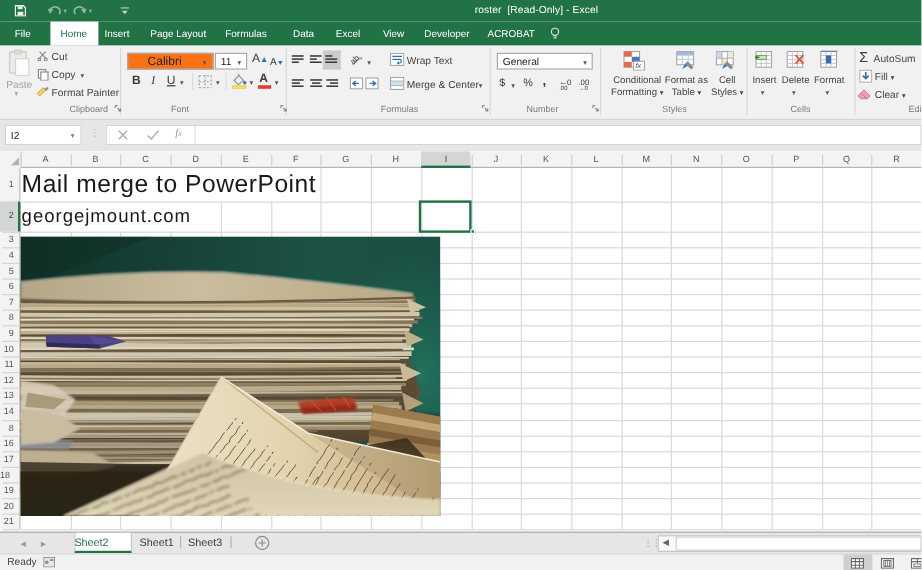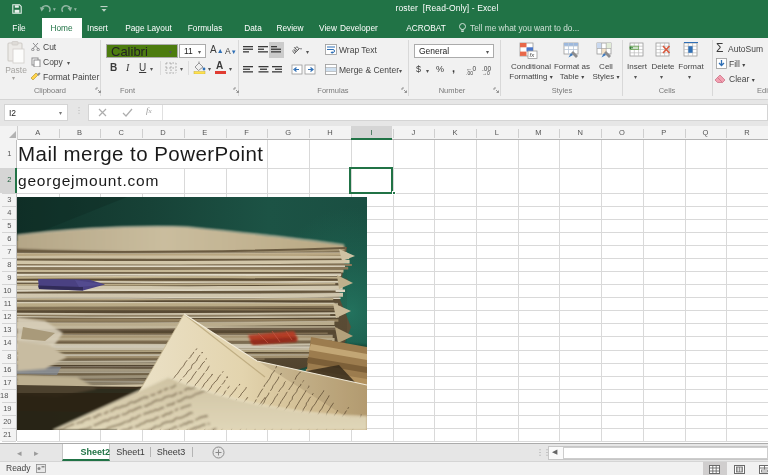--- a/index.html
+++ b/index.html
@@ -28,39 +28,38 @@
     <div class="abs" style="left:0;top:3px;width:894px;text-align:center;font-size:8.5px;color:#fff;letter-spacing:0.1px">roster&nbsp; [Read-Only] - Excel</div>
   </div>
 <div class="abs" style="left:0;top:18px;width:768px;height:20px;background:#217346">
     <div class="abs" style="left:0px;top:0;width:38px;height:20px;line-height:21.5px;text-align:center;font-size:8.3px;color:#fff">File</div>
     <div class="abs" style="left:41.5px;top:0;width:40px;height:20px;background:#fff"></div>
     <div class="abs" style="left:41.5px;top:0;width:40px;height:20px;line-height:21.5px;text-align:center;font-size:8.3px;color:#217346">Home</div>
     <div class="abs" style="left:78px;top:0;width:39px;height:20px;line-height:21.5px;text-align:center;font-size:8.3px;color:#fff">Insert</div>
     <div class="abs" style="left:117px;top:0;width:63px;height:20px;line-height:21.5px;text-align:center;font-size:8.3px;color:#fff">Page Layout</div>
     <div class="abs" style="left:179px;top:0;width:52px;height:20px;line-height:21.5px;text-align:center;font-size:8.3px;color:#fff">Formulas</div>
     <div class="abs" style="left:230px;top:0;width:46px;height:20px;line-height:21.5px;text-align:center;font-size:8.3px;color:#fff">Data</div>
-    <div class="abs" style="left:265px;top:0;width:50px;height:20px;line-height:21.5px;text-align:center;font-size:8.3px;color:#fff">Review</div>
+    <div class="abs" style="left:265px;top:0;width:50px;height:20px;line-height:21.5px;text-align:center;font-size:8.3px;color:#fff">Excel</div>
     <div class="abs" style="left:308px;top:0;width:40px;height:20px;line-height:21.5px;text-align:center;font-size:8.3px;color:#fff">View</div>
-    <div class="abs" style="left:340px;top:0;width:65px;height:20px;line-height:21.5px;text-align:left;font-size:8.3px;color:#fff">Developer</div>
+    <div class="abs" style="left:340px;top:0;width:65px;height:20px;line-height:21.5px;text-align:center;font-size:8.3px;color:#fff">Developer</div>
     <div class="abs" style="left:398px;top:0;width:56px;height:20px;line-height:21.5px;text-align:center;font-size:8.3px;color:#fff">ACROBAT</div>
     <svg class="abs" style="left:458px;top:5px" width="9" height="10" viewBox="0 0 9 10">
 <circle cx="4.5" cy="3.5" r="3" fill="none" stroke="#cfe0d6" stroke-width="1"></circle>
 <path d="M3,7 h3 M3.3,8.5 h2.4" stroke="#cfe0d6" stroke-width="1"></path>
     </svg>
-    <div class="abs" style="left:470px;top:0;height:20px;line-height:21.5px;font-size:8.3px;color:#cfe0d6">Tell me what you want to do...</div>
   </div>
 <div class="abs" style="left:0;top:38px;width:768px;height:62px;background:#f1f1f1;border-bottom:1px solid #d5d5d5">
     <div class="abs" style="left:100px;top:2px;width:1px;height:56px;background:#d8d8d8"></div>
     <div class="abs" style="left:238px;top:2px;width:1px;height:56px;background:#d8d8d8"></div>
     <div class="abs" style="left:408px;top:2px;width:1px;height:56px;background:#d8d8d8"></div>
     <div class="abs" style="left:500px;top:2px;width:1px;height:56px;background:#d8d8d8"></div>
     <div class="abs" style="left:622px;top:2px;width:1px;height:56px;background:#d8d8d8"></div>
     <div class="abs" style="left:712px;top:2px;width:1px;height:56px;background:#d8d8d8"></div>
-    <div class="abs" style="left:10px;top:48px;width:80px;text-align:center;font-size:7.5px;color:#7a7a7a">Clipboard</div>
-    <div class="abs" style="left:120px;top:48px;width:80px;font-size:7.5px;color:#7a7a7a">Font</div>
+    <div class="abs" style="left:10px;top:48px;width:80px;text-align:right;font-size:7.5px;color:#7a7a7a">Clipboard</div>
+    <div class="abs" style="left:110px;top:48px;width:80px;text-align:center;font-size:7.5px;color:#7a7a7a">Font</div>
     <div class="abs" style="left:293px;top:48px;width:80px;text-align:center;font-size:7.5px;color:#7a7a7a">Formulas</div>
     <div class="abs" style="left:412px;top:48px;width:80px;text-align:center;font-size:7.5px;color:#7a7a7a">Number</div>
     <div class="abs" style="left:522px;top:48px;width:80px;text-align:center;font-size:7.5px;color:#7a7a7a">Styles</div>
     <div class="abs" style="left:627px;top:48px;width:80px;text-align:center;font-size:7.5px;color:#7a7a7a">Cells</div>
     <div class="abs" style="left:757px;top:48px;width:40px;font-size:7.5px;color:#7a7a7a">Editing</div>
     <svg class="abs" style="left:95px;top:49px" width="7" height="7" viewBox="0 0 7 7">
 <path d="M1,1 h2 M1,1 v2 M3,3 l2.5,2.5 M5.5,3.5 v2 h-2" stroke="#8a8a8a" stroke-width="0.9" fill="none"></path>
     </svg>
     <svg class="abs" style="left:233px;top:49px" width="7" height="7" viewBox="0 0 7 7">
 <path d="M1,1 h2 M1,1 v2 M3,3 l2.5,2.5 M5.5,3.5 v2 h-2" stroke="#8a8a8a" stroke-width="0.9" fill="none"></path>
@@ -88,21 +87,21 @@
 <rect x="1" y="1" width="6" height="7" fill="#fff" stroke="#8c8c8e"></rect>
 <rect x="3" y="3" width="6" height="7" fill="#fff" stroke="#8c8c8e"></rect>
     </svg>
     <div class="abs" style="left:43px;top:19px;font-size:8.5px;color:#444">Copy</div>
     <div class="abs" style="left:67px;top:21px;font-size:6px;color:#555">▾</div>
     <svg class="abs" style="left:30px;top:34px" width="11" height="10" viewBox="0 0 11 10">
 <path d="M1,6 L6,1 L8,3 L3,8 Z" fill="#ffd34d" stroke="#b89b35" stroke-width="0.7"></path>
 <path d="M7,2 l2.5,-1.5 l1,1 L8.5,4" fill="#8c8c8e"></path>
     </svg>
     <div class="abs" style="left:43px;top:34px;font-size:8.5px;color:#444">Format Painter</div>
-    <div class="abs" style="left:106px;top:6px;width:72px;height:14px;background:#4d7c0f;border:1px solid #ababab;font-size:13px;color:#222;line-height:13px;padding-left:4px">Calibri</div>
+    <div class="abs" style="left:106px;top:6px;width:72px;height:14px;background:#f97316;border:1px solid #ababab;font-size:10px;color:#222;line-height:13px;padding-left:16px">Calibri</div>
     <div class="abs" style="left:169px;top:10px;font-size:6px;color:#555">▾</div>
     <div class="abs" style="left:179px;top:6px;width:27px;height:14px;background:#fff;border:1px solid #ababab;font-size:8.5px;color:#222;line-height:13px;padding-left:4px">11</div>
     <div class="abs" style="left:198px;top:10px;font-size:6px;color:#555">▾</div>
     <div class="abs" style="left:210px;top:6px;font-size:10px;color:#3b3b3b">A<span style="font-size:7px;color:#2f6fb5">▲</span></div>
     <div class="abs" style="left:225px;top:8px;font-size:8.5px;color:#3b3b3b">A<span style="font-size:6px;color:#2f6fb5">▼</span></div>
     <div class="abs" style="left:110px;top:24px;font-size:10px;font-weight:bold;color:#3b3b3b">B</div>
     <div class="abs" style="left:126px;top:24px;font-size:10px;font-style:italic;font-family:'Liberation Serif',serif;color:#3b3b3b">I</div>
     <div class="abs" style="left:139px;top:24px;font-size:10px;text-decoration:underline;color:#3b3b3b">U</div>
     <div class="abs" style="left:150px;top:27px;font-size:6px;color:#555">▾</div>
     <div class="abs" style="left:160px;top:23px;width:1px;height:14px;background:#dcdcdc"></div>
@@ -630,21 +629,21 @@
         <path d="M152,180 L36,233" stroke="#e9e1c6" stroke-width="1.3" fill="none" opacity="0.75" filter="url(#blur1)"></path>
         <path d="M152,180 C215,207 290,218 350,220" stroke="#ece4ca" stroke-width="1.4" fill="none" opacity="0.8" filter="url(#blur1)"></path>
       </svg></div>
     <div class="abs" style="left:349.3px;top:41.4px;width:43.7px;height:26.5px;border:2px solid #217346;background:transparent"></div>
     <div class="abs" style="left:391.5px;top:65.3px;width:4px;height:4px;background:#217346;border:1px solid #fff"></div>
   </div>
 <div class="abs" style="left:0;top:443px;width:768px;height:18px;background:#e6e6e6;border-top:1px solid #ababab">
     <div class="abs" style="left:17px;top:4px;font-size:9px;color:#9b9b9b">◂</div>
     <div class="abs" style="left:34px;top:4px;font-size:9px;color:#9b9b9b">▸</div>
     <div class="abs" style="left:62px;top:0;width:48px;height:17px;background:#fff;border-bottom:2px solid #217346;border-right:1px solid #c6c6c6;border-left:1px solid #c6c6c6"></div>
-    <div class="abs" style="left:62px;top:1px;width:48px;text-align:right;font-size:9px;font-weight:bold;color:#217346;line-height:14px">Sheet2</div>
+    <div class="abs" style="left:62px;top:1px;width:48px;text-align:left;font-size:9px;font-weight:normal;color:#217346;line-height:14px">Sheet2</div>
     <div class="abs" style="left:111px;top:1px;width:39px;text-align:center;font-size:9px;color:#3c3c3c;line-height:14px">Sheet1</div>
     <div class="abs" style="left:150px;top:3px;width:1px;height:10px;background:#b4b4b4"></div>
     <div class="abs" style="left:151px;top:1px;width:40px;text-align:center;font-size:9px;color:#3c3c3c;line-height:14px">Sheet3</div>
     <div class="abs" style="left:192px;top:3px;width:1px;height:10px;background:#b4b4b4"></div>
     <svg class="abs" style="left:212px;top:2px" width="13" height="13" viewBox="0 0 13 13">
 <circle cx="6.5" cy="6.5" r="5.5" fill="none" stroke="#8a8a8a" stroke-width="1"></circle>
 <path d="M6.5,3.5 v6 M3.5,6.5 h6" stroke="#8a8a8a" stroke-width="1"></path>
     </svg>
     <div class="abs" style="left:536px;top:4px;font-size:8px;color:#9a9a9a;letter-spacing:-1px">⋮⋮</div>
     <div class="abs" style="left:548px;top:2px;width:220px;height:14px;background:#fafafa;border:1px solid #c6c6c6"></div>

